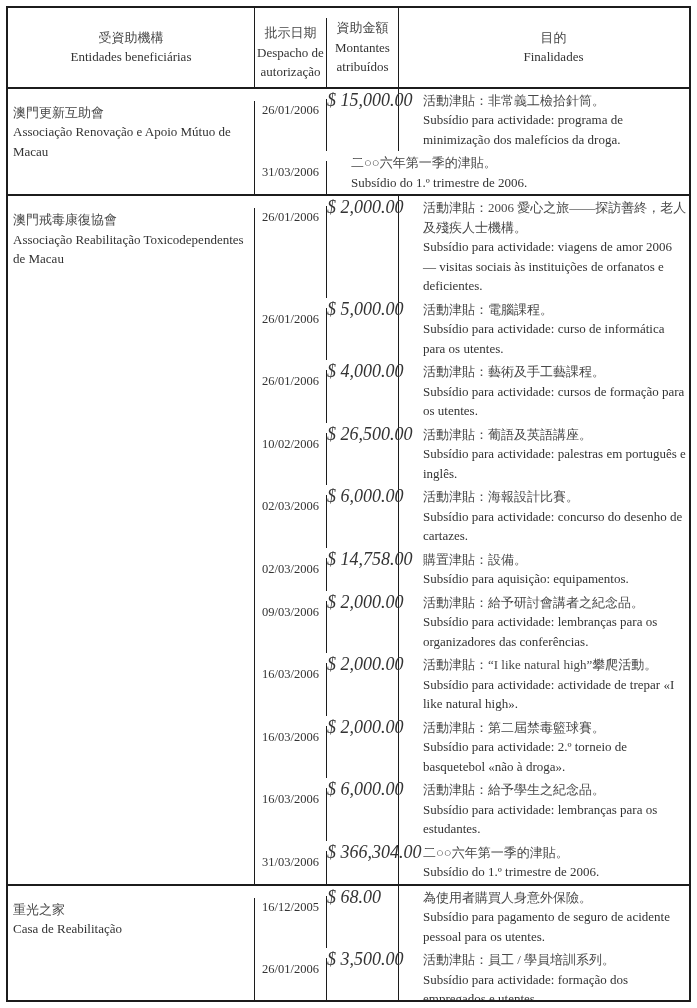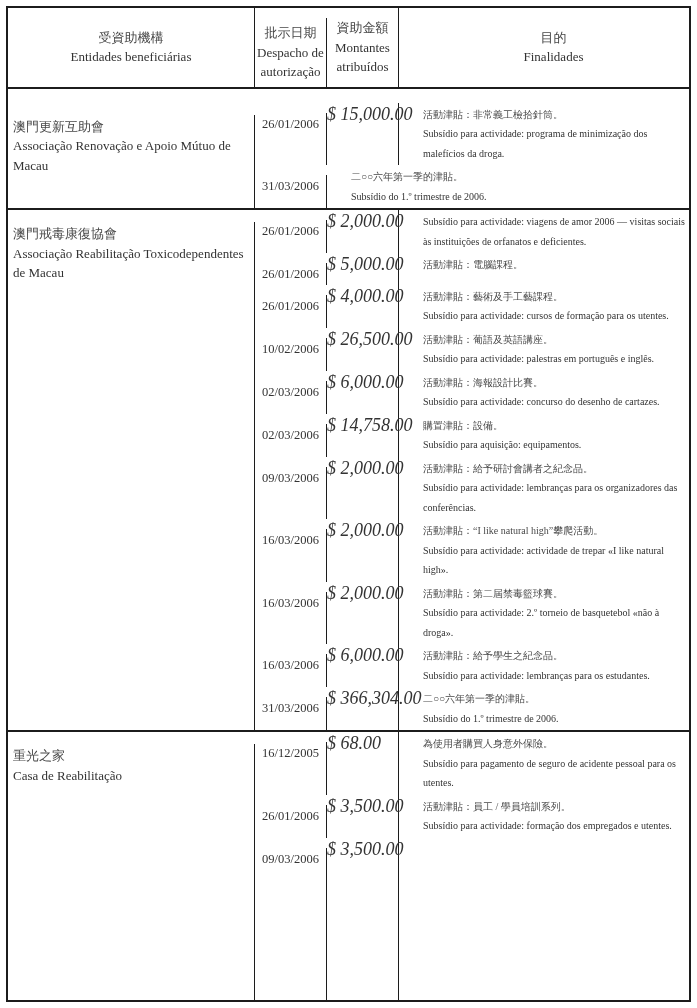--- a/index.html
+++ b/index.html
@@ -11,21 +11,21 @@
   html,body{margin:0;padding:0;background:#fff;}
   .page{
     width:697px;height:1008px;box-sizing:border-box;
     padding:6px;background:var(--bg);
     font-family:"Liberation Serif","DejaVu Serif",serif;
     color:var(--ink);
   }
   .tbl{
     border:2px solid var(--border);
     height:100%;box-sizing:border-box;
-    display:flex;flex-direction:column;overflow:hidden;gap:14px;
+    display:flex;flex-direction:column;overflow:hidden;
   }
   
   .c-entity{width:247px;box-sizing:border-box;border-right:1px solid var(--border);}
   .c-date{width:72px;box-sizing:border-box;border-right:1px solid var(--border);margin-top:10px;}
   .c-amt{width:72px;box-sizing:border-box;border-right:1px solid var(--border);}
   .c-purp{flex:1;min-width:0;box-sizing:border-box;margin-left:19px;}
   
   .hrow{display:flex;border-bottom:2px solid var(--border);flex:0 0 auto;}
   .hcell{
     display:flex;flex-direction:column;justify-content:center;align-items:center;
@@ -35,21 +35,21 @@
   #rows{flex:1;display:flex;flex-direction:column;}
   .erow{display:flex;flex:0 0 auto;}
   .erow + .erow{border-top:2px solid var(--border);}
   .erow:last-child{flex:1;}
   .erow .c-entity{padding:2px 6px 2px 5px;font-size:13px;line-height:19.5px;margin-top:12px;}
   .grants{flex:1;display:flex;flex-direction:column;min-width:0;}
   .grant{display:flex;}
   .grant:last-child{flex:1;}
   .grant .c-date{text-align:center;padding-top:2px;font-size:12.5px;line-height:19.5px;}
   .grant .c-amt{text-align:left;padding:2px 3px 0 0;font-size:18px;line-height:19.5px;white-space:nowrap;font-style:italic;}
-  .grant .c-purp{padding:2px 2px 2px 5px;font-size:10px;line-height:19.5px;}
+  .grant .c-purp{padding:2px 2px 2px 5px;font-size:13px;line-height:19.5px;}
   .zh{color:var(--ink-zh);}
   .pt{color:var(--ink);}
 </style>
 </head>
 <body>
 
 <div class="page">
   <div class="tbl">
 
     <div class="hrow">
@@ -100,29 +100,31 @@
   <div class="erow">
     <div class="c-entity">
       <div class="zh b-entity-zh">澳門戒毒康復協會</div>
       <div class="pt b-entity-pt">Associação Reabilitação Toxicodependentes de Macau</div>
     </div>
     <div class="grants">
   <div class="grant">
     <div class="c-date b-date">26/01/2006</div>
     <div class="c-amt b-amt">$ 2,000.00</div>
     <div class="c-purp">
+      <div class="zh b-purp-zh">活動津貼：2006 愛心之旅——探訪善終，老人及殘疾人士機構。</div>
       <div class="pt b-purp-pt">Subsídio para actividade: viagens de amor 2006 — visitas sociais às instituições de orfanatos e deficientes.</div>
     </div>
   </div>
 
   <div class="grant">
     <div class="c-date b-date">26/01/2006</div>
     <div class="c-amt b-amt">$ 5,000.00</div>
     <div class="c-purp">
       <div class="zh b-purp-zh">活動津貼：電腦課程。</div>
+      <div class="pt b-purp-pt">Subsídio para actividade: curso de informática para os utentes.</div>
     </div>
   </div>
 
   <div class="grant">
     <div class="c-date b-date">26/01/2006</div>
     <div class="c-amt b-amt">$ 4,000.00</div>
     <div class="c-purp">
       <div class="zh b-purp-zh">活動津貼：藝術及手工藝課程。</div>
       <div class="pt b-purp-pt">Subsídio para actividade: cursos de formação para os utentes.</div>
     </div>

